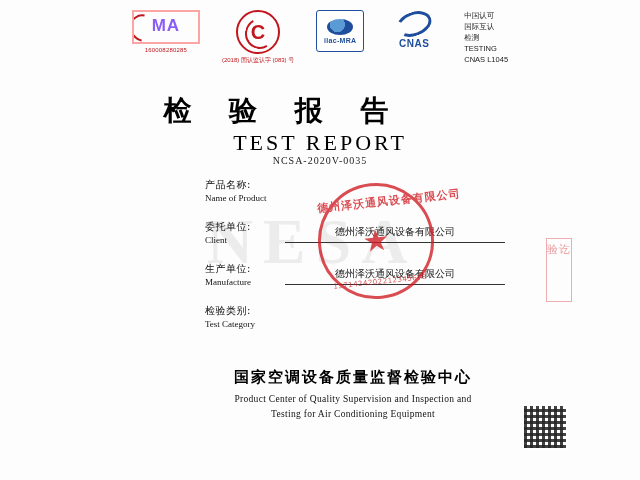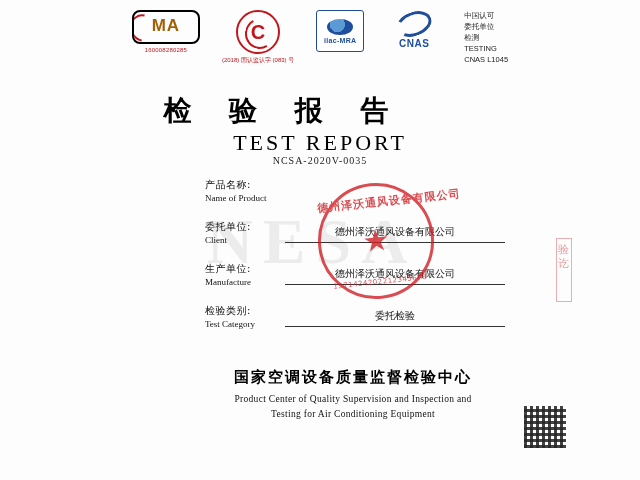--- a/index.html
+++ b/index.html
@@ -35,23 +35,23 @@
   }
   .logo {
     position: relative;
     text-align: center;
   }
 
   
   .cma-mark {
     width: 64px;
     height: 30px;
-    border: 2px solid #000000;
-    border-radius: 8px;
-    color: #a16207;
+    border: 2px solid #fca5a5;
+    border-radius: 0;
+    color: #8b5cf6;
     font-family: "Liberation Sans", sans-serif;
     font-weight: bold;
     font-size: 17px;
     line-height: 28px;
     letter-spacing: 1px;
     position: relative;
     overflow: hidden;
   }
   .cma-mark .swoosh {
     position: absolute;
@@ -347,21 +347,21 @@
     font-weight: bold;
     letter-spacing: 10px;
     color: rgba(150,150,150,0.16);
     pointer-events: none;
     user-select: none;
   }
   .side-seal {
     position: absolute;
     right: 68px;
     top: 238px;
-    width: 16px;
+    width: 26px;
     height: 64px;
     border: 1px solid rgba(208,27,34,0.35);
     color: rgba(208,27,34,0.45);
     font-family: "DejaVu Sans", sans-serif;
     font-size: 11px;
     text-align: center;
     line-height: 1.25;
     padding-top: 4px;
     box-sizing: border-box;
     letter-spacing: 1px;
@@ -413,21 +413,21 @@
 
     <div class="logo">
       <div class="cnas-box">
         <div class="cnas-swirl"></div>
         <div class="cnas-text">CNAS</div>
       </div>
     </div>
 
     <div class="cnas-textblock">
       <div class="zh">中国认可</div>
-      <div class="zh">委托单位</div>
+      <div class="zh">国际互认</div>
       <div class="zh">检测</div>
       <div>TESTING</div>
       <div>CNAS L1045</div>
     </div>
   </div>
 
   <div class="watermark">NESA</div>
 
   <div class="title-zh">检 验 报 告</div>
   <div class="title-en">TEST REPORT</div>
@@ -456,21 +456,20 @@
         <span class="en">Manufacture</span>
       </div>
       <div class="field-value">德州泽沃通风设备有限公司</div>
     </div>
 
     <div class="field-row">
       <div class="field-label">
         <span class="zh">检验类别:</span>
         <span class="en">Test Category</span>
       </div>
-      <div class="field-value">委托检验</div>
     </div>
   </div>
 
   <div class="seal">
     <div class="arc-top">德州泽沃通风设备有限公司</div>
     <div class="star">★</div>
     <div class="arc-bottom">1371424202212345678</div>
   </div>
 
   <div class="side-seal">验讫</div>

